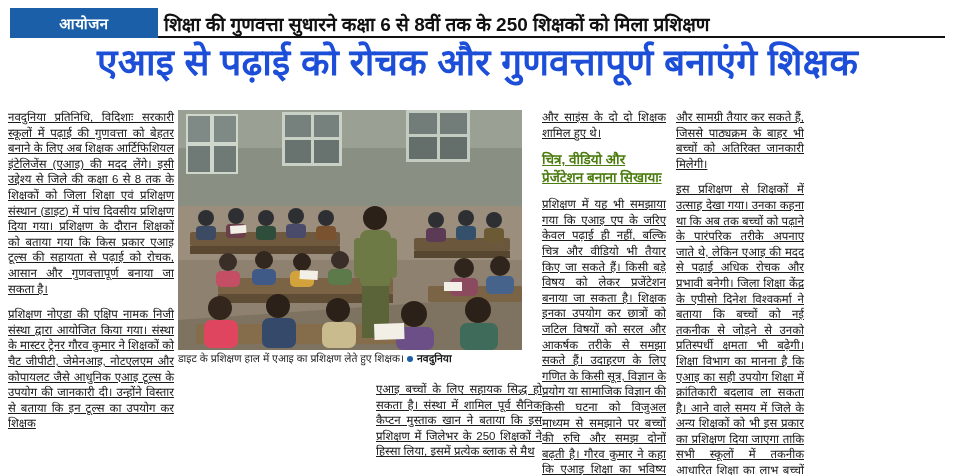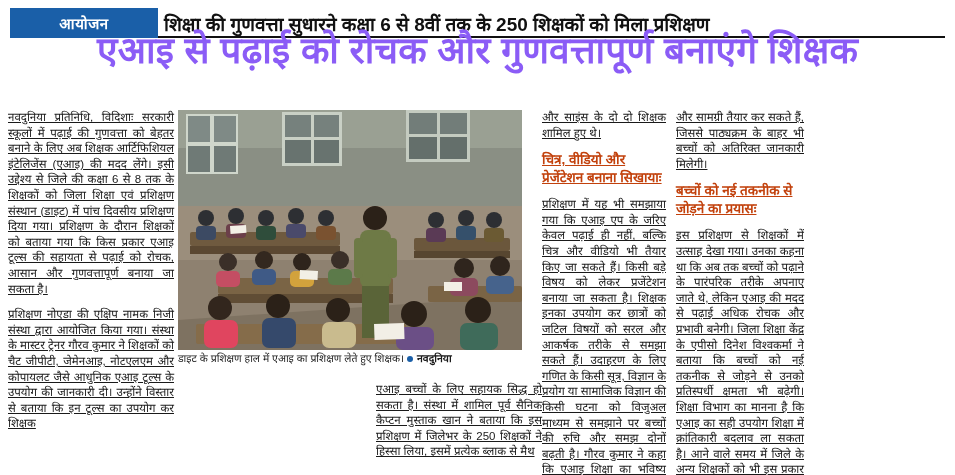--- a/index.html
+++ b/index.html
@@ -58,27 +58,27 @@
     top: 36px;
     width: 787px;
     height: 2px;
     background: #111111;
   }
 
   
   .headline {
     position: absolute;
     left: 10px;
-    top: 28px;
+    top: 40px;
     width: 935px;
     text-align: center;
     font-size: 37px;
     line-height: 46px;
     font-weight: bold;
-    color: #8b5cf6;
+    color: #1d4ed8;
     letter-spacing: 0.2px;
   }
 
   
   .columns {
     position: absolute;
     left: 8px;
     top: 110px;
     width: 939px;
     height: 360px;
@@ -98,21 +98,21 @@
   .c1 { left: 0px;   width: 166px; }
   .c2 { left: 178px; width: 166px; top: 272px; }
   .c3 { left: 356px; width: 166px; top: 272px; margin-left: 12px; }
   .c4 { left: 534px; width: 124px; }
   .c5 { left: 668px; width: 128px; }
 
   .subhead {
     font-size: 13.5px;
     font-weight: bold;
     line-height: 18px;
-    color: #c2410c;
+    color: #4d7c0f;
     margin: 0 0 4px 0;
     text-align: left;
   }
 
   
   .photo {
     position: absolute;
     left: 178px;
     top: 110px;
     width: 344px;
@@ -272,18 +272,17 @@
     </div>
 
     <div class="col c4">
       <p>और साइंस के दो दो शिक्षक शामिल हुए थे।</p>
       <p class="subhead">चित्र, वीडियो और प्रेजेंटेशन बनाना सिखायाः</p>
       <p>प्रशिक्षण में यह भी समझाया गया कि एआइ एप के जरिए केवल पढ़ाई ही नहीं, बल्कि चित्र और वीडियो भी तैयार किए जा सकते हैं। किसी बड़े विषय को लेकर प्रजेंटेशन बनाया जा सकता है। शिक्षक इनका उपयोग कर छात्रों को जटिल विषयों को सरल और आकर्षक तरीके से समझा सकते हैं। उदाहरण के लिए गणित के किसी सूत्र, विज्ञान के प्रयोग या सामाजिक विज्ञान की किसी घटना को विजुअल माध्यम से समझाने पर बच्चों की रुचि और समझ दोनों बढ़ती है। गौरव कुमार ने कहा कि एआइ शिक्षा का भविष्य है। शिक्षक एआइ सीखेंगी तो बच्चों को आधुनिक समय के अनुरूप ज्ञान दिया जा सकेगा। एआइ के जरिए शिक्षक खुद भी नए-नए उदाहरण</p>
     </div>
 
     <div class="col c5">
       <p>और सामग्री तैयार कर सकते हैं, जिससे पाठ्यक्रम के बाहर भी बच्चों को अतिरिक्त जानकारी मिलेगी।</p>
-      <p class="subhead">बच्चों को नई तकनीक से जोड़ने का प्रयासः</p>
       <p>इस प्रशिक्षण से शिक्षकों में उत्साह देखा गया। उनका कहना था कि अब तक बच्चों को पढ़ाने के पारंपरिक तरीके अपनाए जाते थे, लेकिन एआइ की मदद से पढ़ाई अधिक रोचक और प्रभावी बनेगी। जिला शिक्षा केंद्र के एपीसो दिनेश विश्वकर्मा ने बताया कि बच्चों को नई तकनीक से जोड़ने से उनको प्रतिस्पर्धी क्षमता भी बढ़ेगी। शिक्षा विभाग का मानना है कि एआइ का सही उपयोग शिक्षा में क्रांतिकारी बदलाव ला सकता है। आने वाले समय में जिले के अन्य शिक्षकों को भी इस प्रकार का प्रशिक्षण दिया जाएगा ताकि सभी स्कूलों में तकनीक आधारित शिक्षा का लाभ बच्चों को मिल सके।</p>
     </div>
 
   </div>
 </div>
 
 </body></html>

